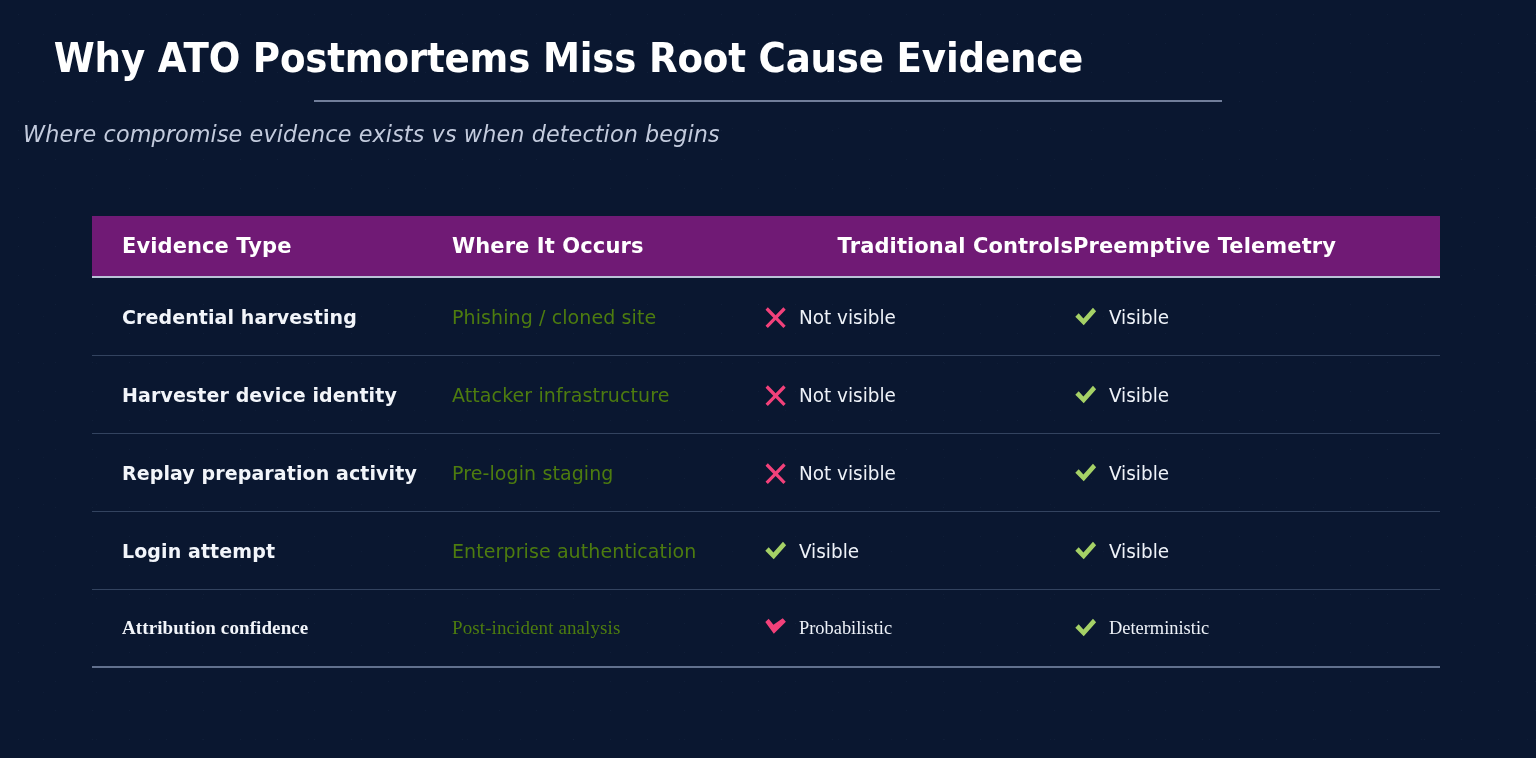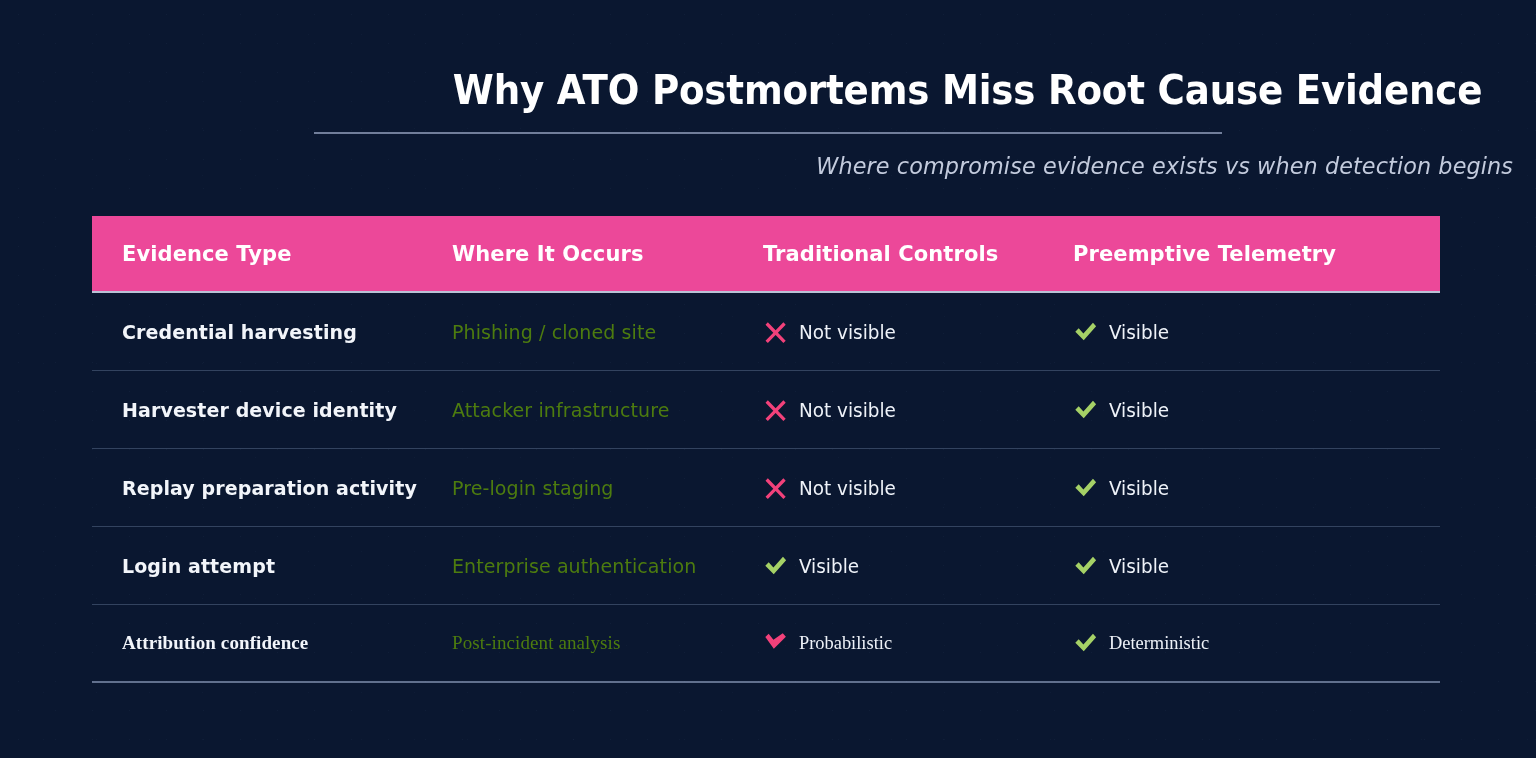--- a/index.html
+++ b/index.html
@@ -29,22 +29,22 @@
   }
 
   .page {
     position: relative;
     width: 1536px;
     height: 758px;
   }
 
   
   .head {
-    text-align: right;
-    padding-top: 68px;
+    text-align: left;
+    padding-top: 36px;
   }
   .title {
     font-family: "DejaVu Sans", "Liberation Sans", sans-serif;
     font-size: 40px;
     font-weight: 700;
     letter-spacing: -0.2px;
     color: #ffffff;
     line-height: 1.1;
     margin: 0 auto;
     transform: scaleX(.93);
@@ -71,36 +71,36 @@
     left: 92px;
     top: 216px;
     width: 1348px;
   }
   .row {
     display: flex;
     align-items: center;
     box-sizing: border-box;
   }
   .thead {
-    height: 77px;
-    background: #ec4899;
+    height: 62px;
+    background: #701a75;
     border-bottom: 2px solid #b9c2d6;
   }
   .tbody .row {
     height: 78px;
     border-bottom: 1px solid rgba(150,168,205,.30);
   }
   .tbody .row.last {
     border-bottom: 2px solid rgba(170,186,219,.55);
     font-family: Liberation Serif, serif;
   }
 
   .c1 { width: 360px; padding-left: 30px; box-sizing: border-box; }
   .c2 { width: 311px; box-sizing: border-box; }
-  .c3 { width: 310px; box-sizing: border-box; }
+  .c3 { width: 310px; box-sizing: border-box; text-align: right; }
   .c4 { width: 367px; box-sizing: border-box; }
 
   .th {
     font-size: 21px;
     font-weight: 700;
     color: #ffffff;
     letter-spacing: .1px;
     transform: scaleX(.95);
     transform-origin: left center;
   }

